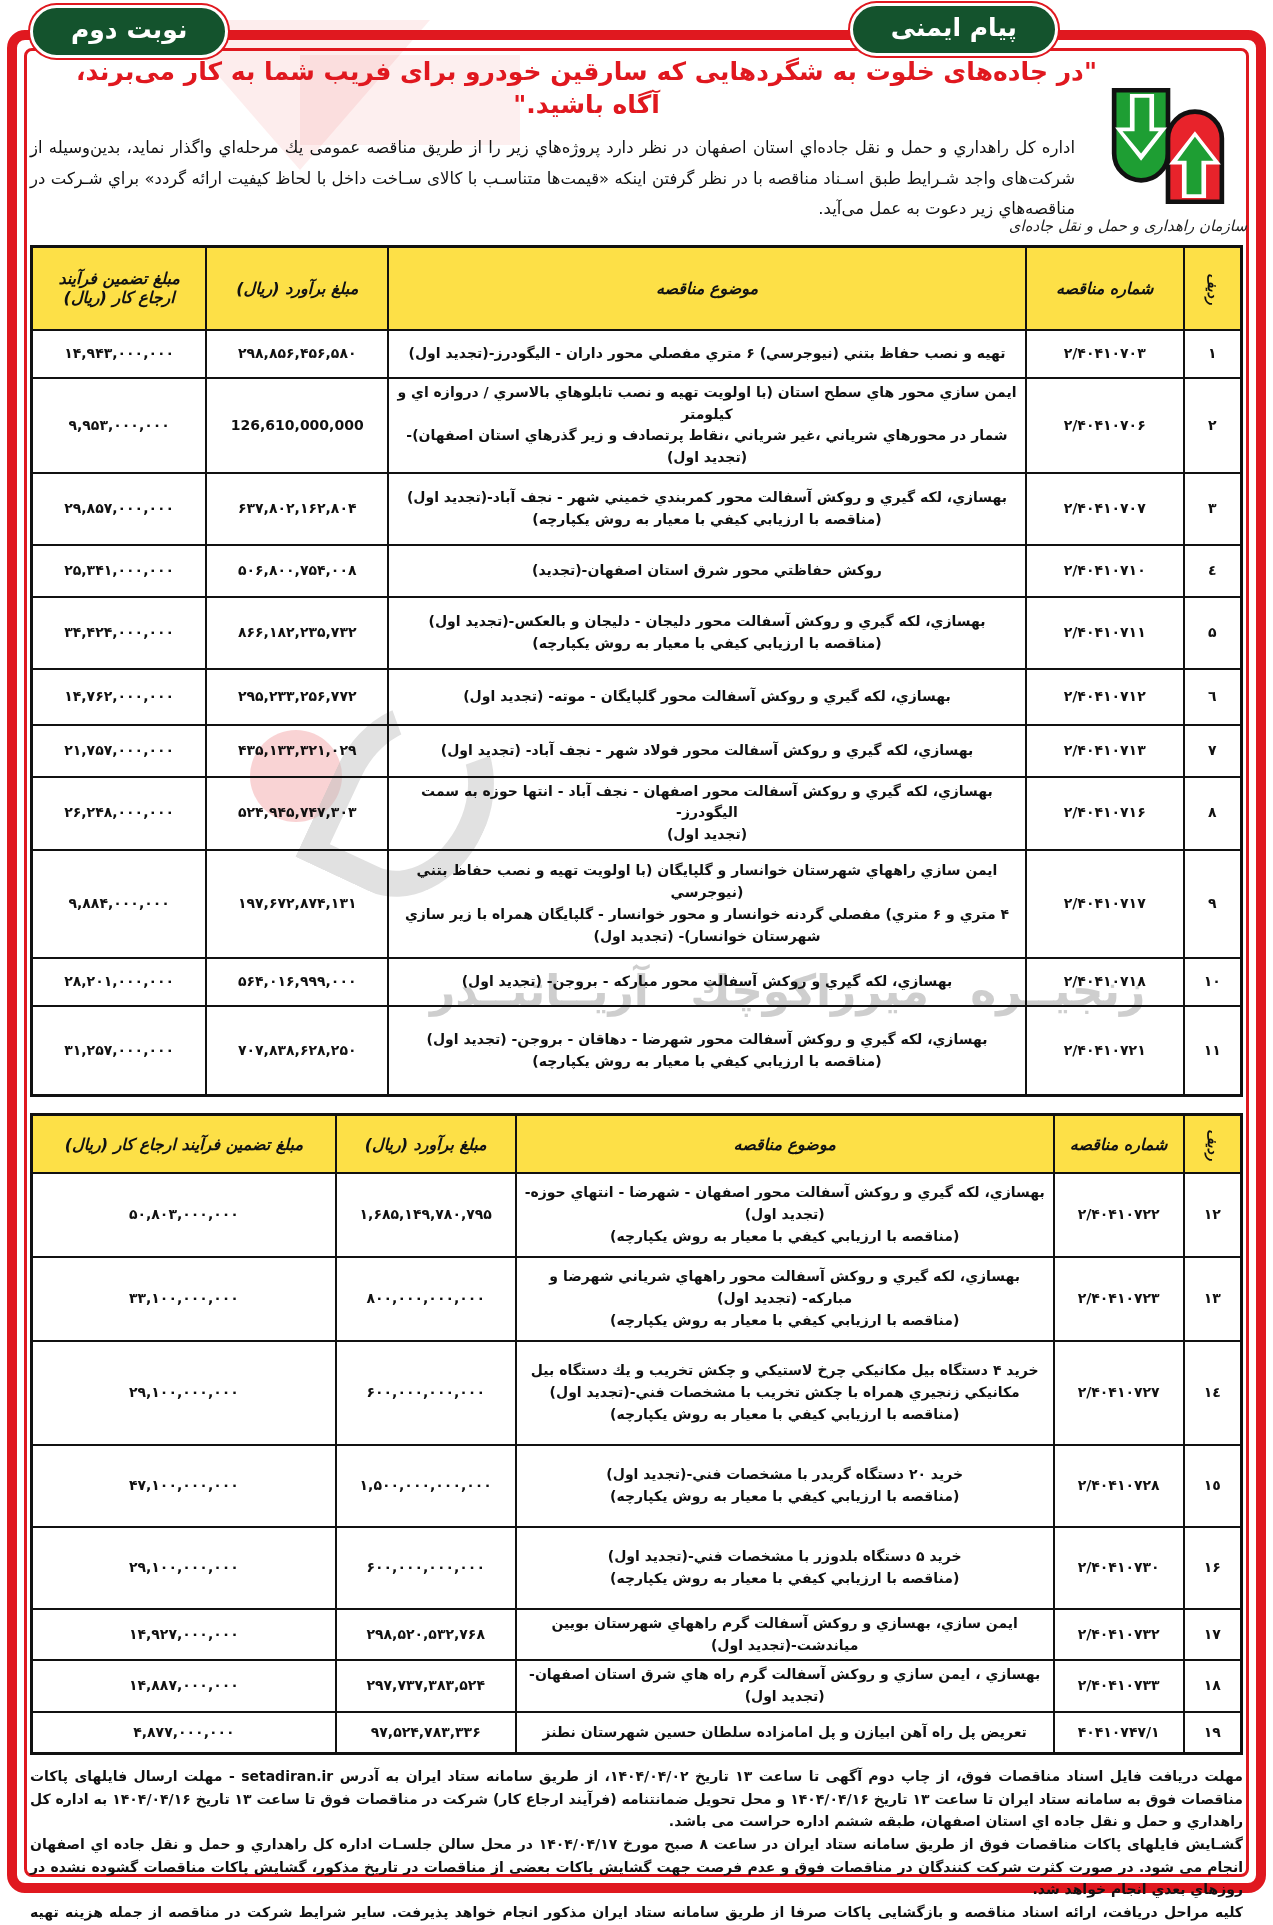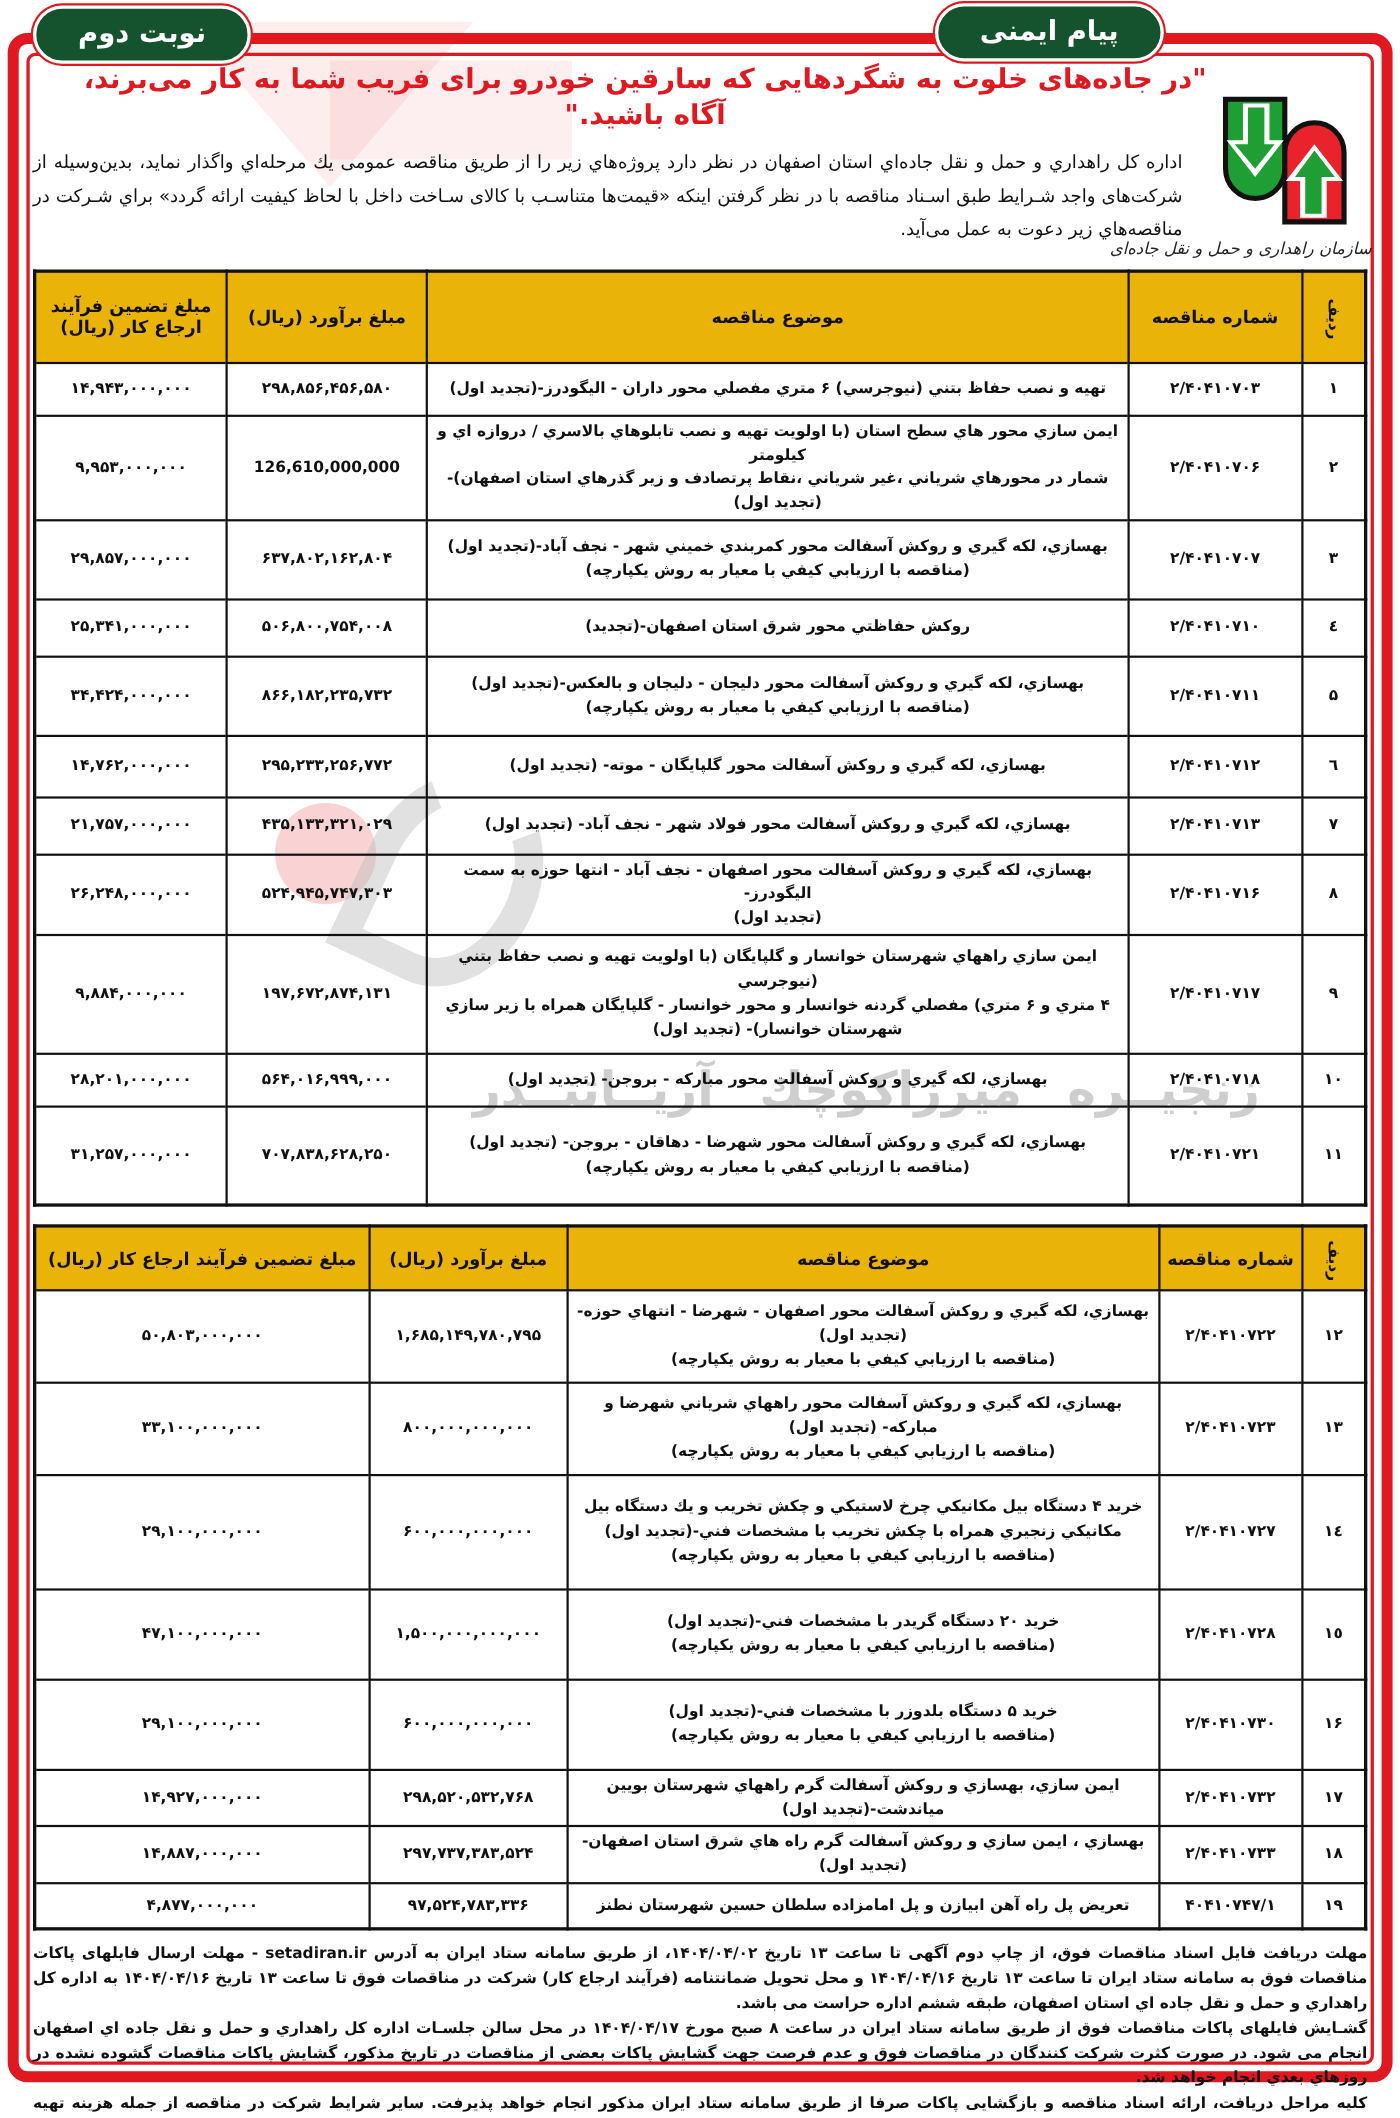--- a/index.html
+++ b/index.html
@@ -49,21 +49,21 @@
 
   .intro { font-size:16.5px; color:#111; text-align:justify; line-height:1.85;
     padding-left:4px; padding-right:0; margin-left:160px; margin-left:0; padding-left:160px; }
   
   .intro { padding-left:0; padding-right:168px; margin-left:0; }
 
   
   table.tender { width:100%; border-collapse:collapse; border:3px solid #111; background:transparent; }
   table.tender th, table.tender td { border:2px solid #111; text-align:center; vertical-align:middle;
     color:#111; padding:3px 6px; }
-  table.tender th { background:#eab308; font-size:16px; font-weight:bold; }
+  table.tender th { background:#fde047; font-size:16px; font-weight:bold;font-style:italic; }
   table.tender td { font-size:14px; font-weight:bold; line-height:1.55; }
   td.c-num, td.c-money { font-size:13.5px; white-space:nowrap; }
   td.c-subject { font-size:14.5px; }
   .radif-head span { display:inline-block; transform:rotate(90deg); font-size:14px; }
   .t1 { margin-top:20px; }
   .t2 { margin-top:16px; }
 
   
   .footer { margin-top:10px; font-size:14px; color:#111; text-align:justify; line-height:1.62; }
   .footer p { margin:0;font-weight:bold; }

